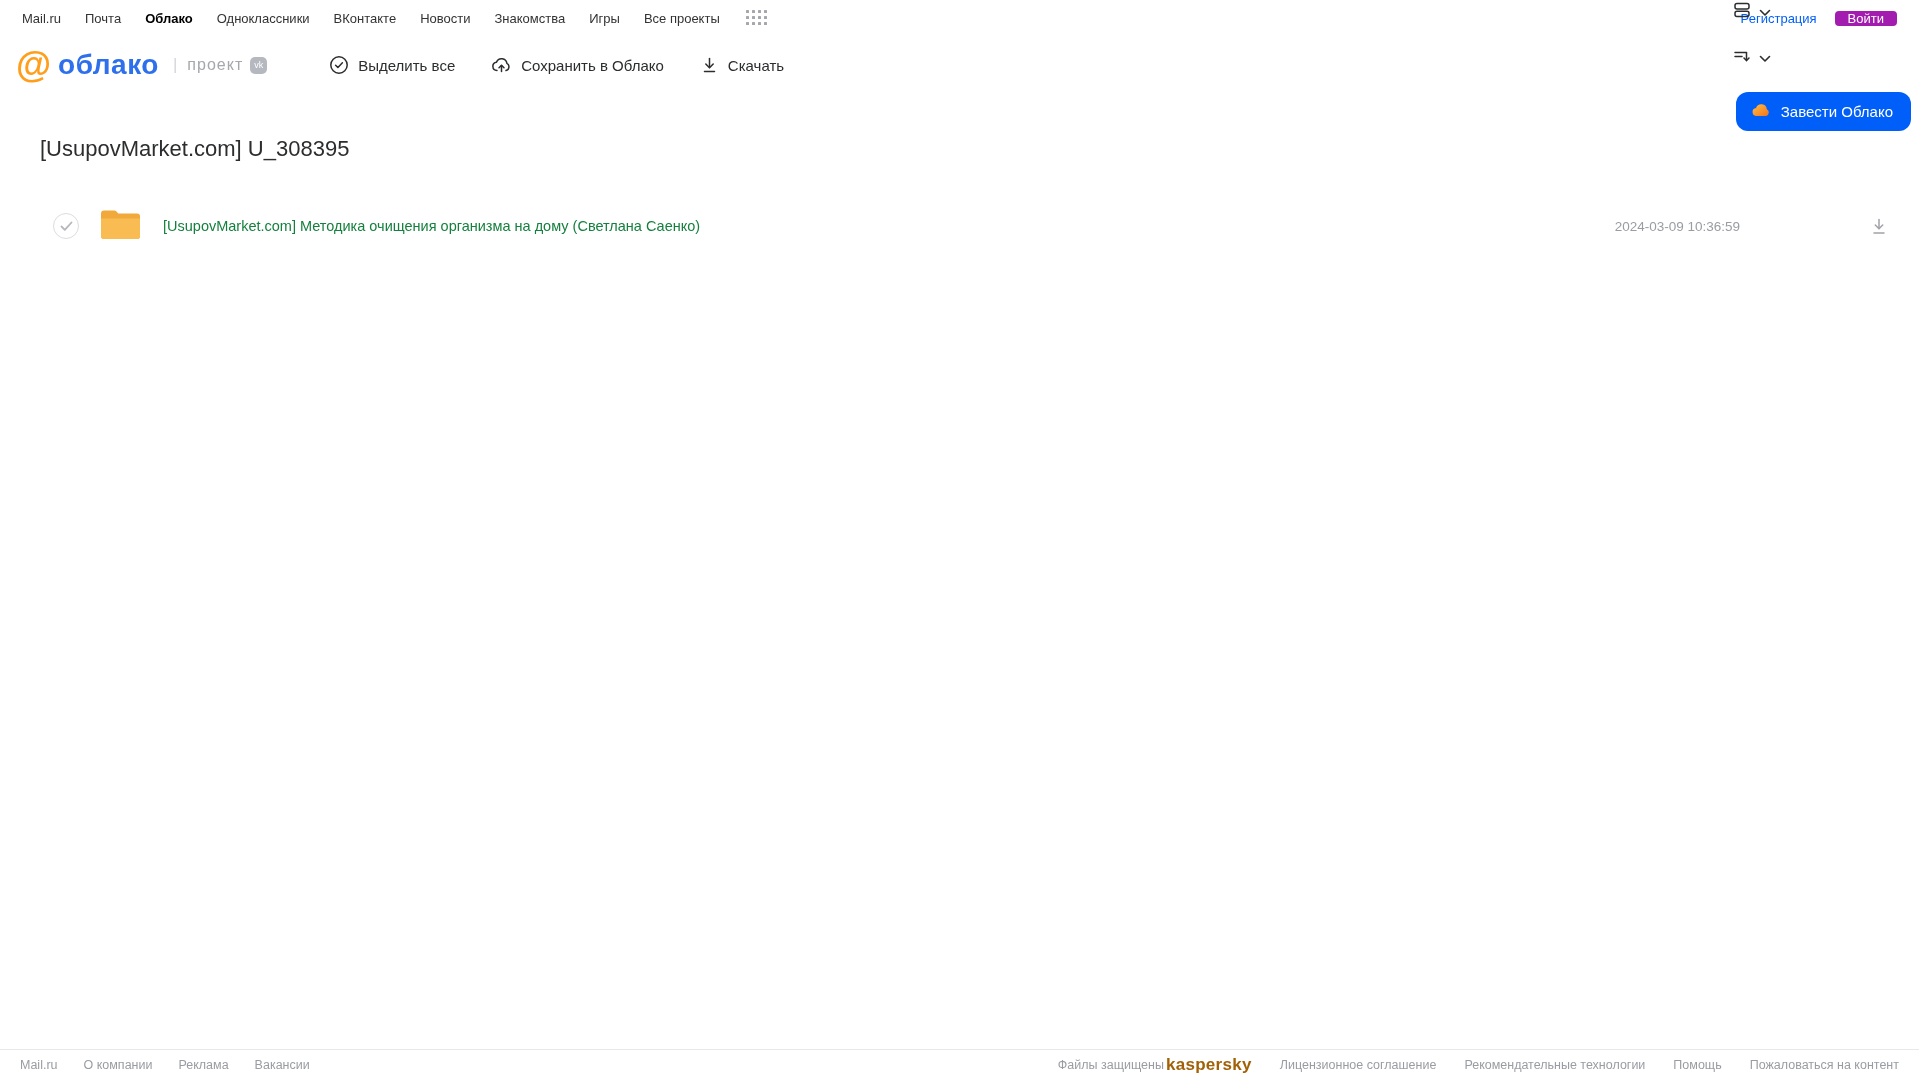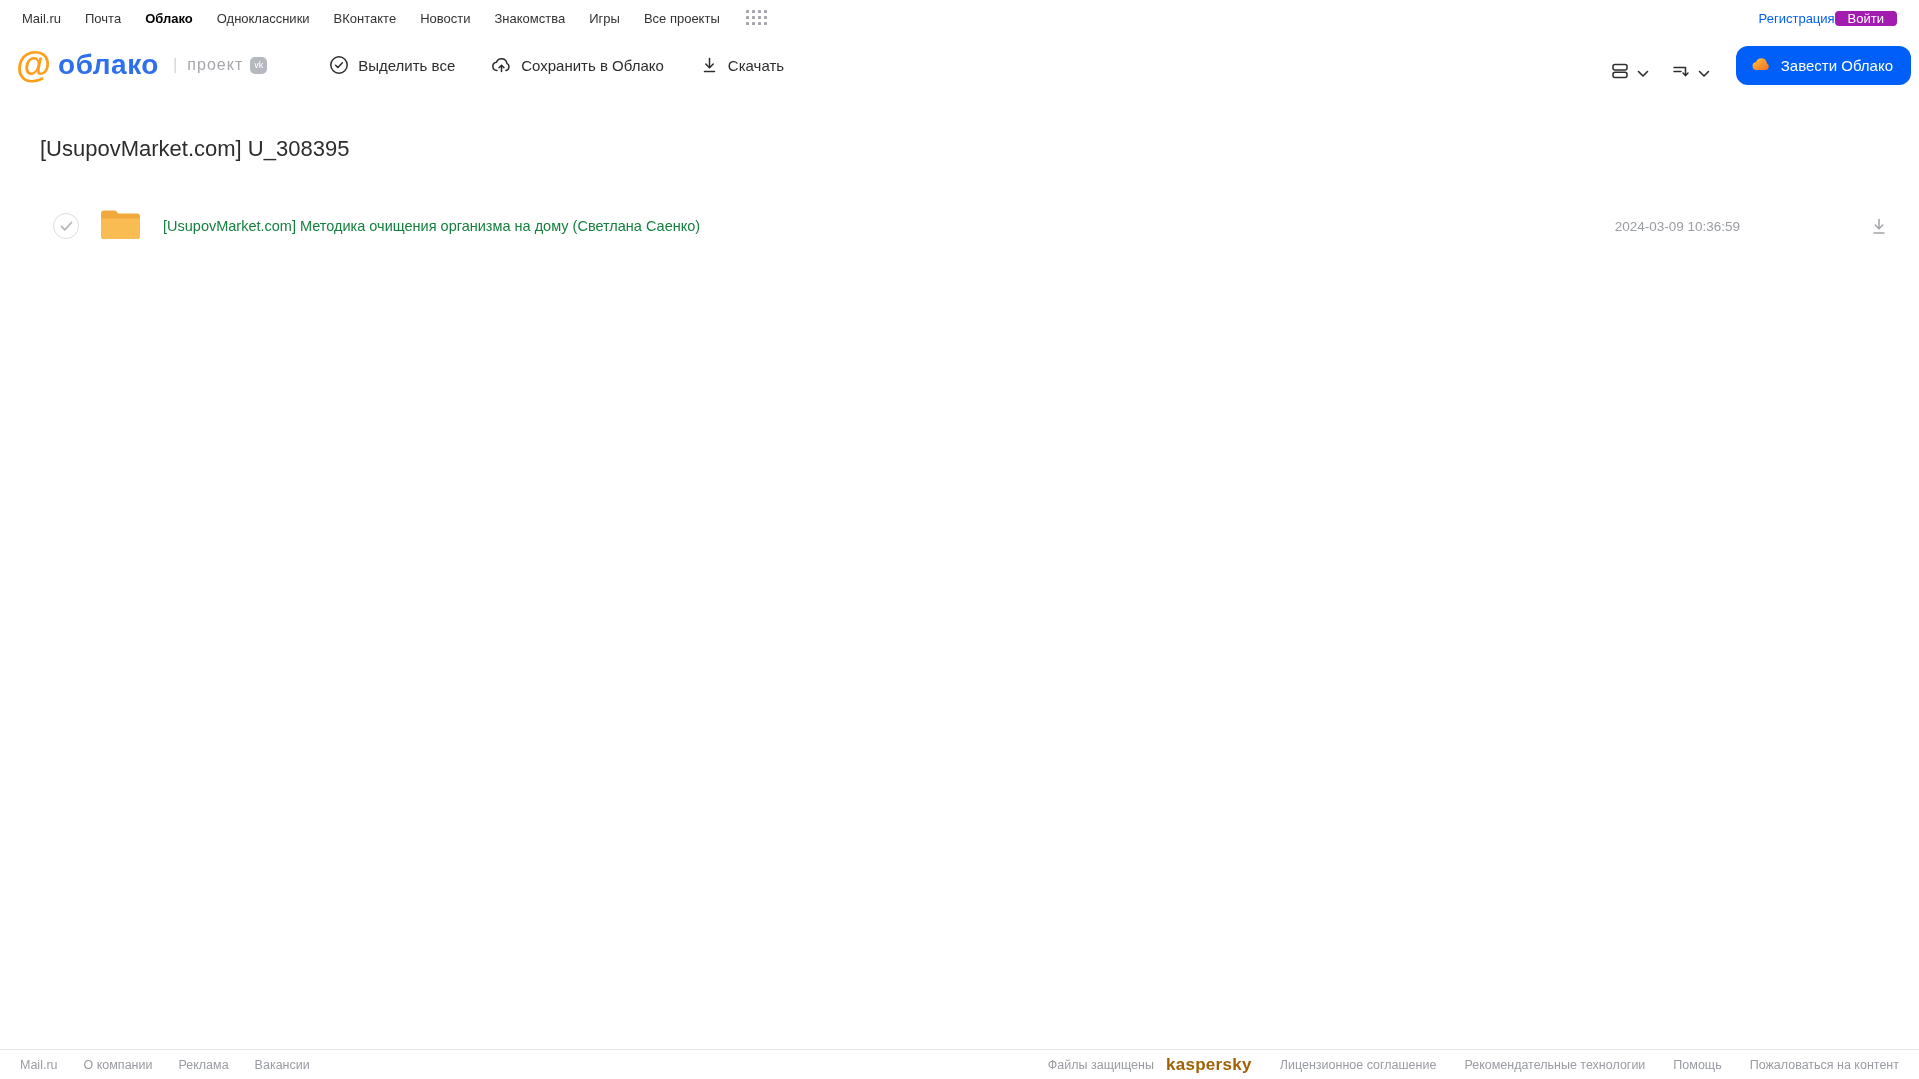--- a/index.html
+++ b/index.html
@@ -6,57 +6,57 @@
   html,body { width:1919px; height:1079px; background:#fff; font-family:"Liberation Sans", sans-serif; color:#2c2d2e; overflow:hidden; }
   body { display:flex; flex-direction:column; }
 
   
   .topbar { display:flex; align-items:center; height:36px; padding:0 22px; font-size:13px; }
   .topbar-nav { display:flex; align-items:center; gap:24px; }
   .topbar-link { color:#333; text-decoration:none; cursor:pointer; }
   .topbar-link.active { font-weight:bold; color:#000; }
   .grid-icon { display:inline-grid; grid-template-columns:repeat(4,4px); grid-auto-rows:4px; gap:2px; margin-left:2px; cursor:pointer; }
   .grid-icon i { width:3px; height:3px; background:#a5a7ad; border-radius:0.5px; }
-  .topbar-right { margin-left:auto; display:flex; align-items:center; }
+  .topbar-right { margin-left:auto; display:flex; align-items:center; gap:18px; }
   .reg-link { color:#005ff9; text-decoration:none; cursor:pointer; }
   .login-btn { background:#a21caf; color:#fff; border:none; border-radius:4px; padding:0 13px; font-size:13px; cursor:pointer; font-family:inherit; }
 
   
   .header { display:flex; align-items:center; height:58px; padding:0 8px 0 16px; }
   .logo { display:flex; align-items:center; cursor:pointer; }
   .at-glyph { color:#ff9e1b; font-size:36px; font-weight:bold; line-height:1; margin-right:7px; }
   .logo-word { color:#2d6fec; font-size:28px; font-weight:bold; letter-spacing:0.5px; }
   .logo-divider { color:#d5d6da; margin:0 10px 0 14px; font-size:17px; }
   .project-label { color:#a5a7ad; font-size:16px; letter-spacing:1px; margin-right:7px; }
   .vk-badge { width:17px; height:17px; background:#b6b8bf; border-radius:5px; color:#fff; font-size:9px; font-weight:normal; display:flex; align-items:center; justify-content:center; }
 
   .toolbar { display:flex; align-items:center; gap:36px; margin-left:62px; }
   .tool-btn { display:flex; align-items:center; gap:9px; background:none; border:none; font-family:inherit; font-size:15px; color:#2c2d2e; cursor:pointer; }
   .tool-btn svg { display:block; }
 
-  .header-right { margin-left:auto; display:flex; align-items:flex-end; gap:22px; }
+  .header-right { margin-left:auto; display:flex; align-items:flex-start; gap:22px;flex-direction:column; }
   .icon-drop { display:flex; align-items:center; gap:7px; cursor:pointer; }
   .create-btn { display:flex; align-items:center; gap:9px; background:#005ff9; color:#fff; border:none; border-radius:12px; height:39px; padding:0 18px 0 14px; font-size:15px; font-family:inherit; cursor:pointer; margin-left:4px; }
 
   
   .main { flex:0 0 auto;padding-left:20px; }
   .page-title { font-size:22px; font-weight:400; color:#2c2d2e; margin:42px 0 0 20px; }
   .file-row { display:flex; align-items:center; height:52px; margin-top:38px; cursor:pointer; }
   .row-check { width:26px; height:26px; border:1.5px solid #dcdde0; border-radius:50%; margin-left:33px; display:flex; align-items:center; justify-content:center; flex:0 0 auto; cursor:pointer; }
   .folder-wrap { margin-left:19px; flex:0 0 auto; }
   .file-name { margin-left:20px; font-size:14.5px; color:#15803d; text-decoration:none; cursor:pointer; }
   .file-date { margin-left:auto; font-size:13.5px; color:#9a9ca3; }
   .row-download { margin-left:130px; margin-right:31px; cursor:pointer; display:flex; }
 
   
   .footer { margin-top:auto; border-top:1px solid #e7e8ea; height:30px; display:flex; align-items:center; padding:0 20px; font-size:12.5px; color:#9a9ca3; }
   .footer a { color:#9a9ca3; text-decoration:none; cursor:pointer; }
   .footer-left { display:flex; gap:26px; }
   .footer-right { margin-left:auto; display:flex; align-items:center; gap:28px; }
-  .kasp-wrap { display:flex; align-items:center; gap:12px; }
+  .kasp-wrap { display:flex; align-items:center; gap:2px; }
   .kasp-logo { color:#a16207; font-weight:bold; font-size:17px; letter-spacing:0.3px; }
 </style>
 </head>
 <body>
 
 <div class="topbar">
   <nav class="topbar-nav">
     <a class="topbar-link">Mail.ru</a>
     <a class="topbar-link">Почта</a>
     <a class="topbar-link active">Облако</a>

